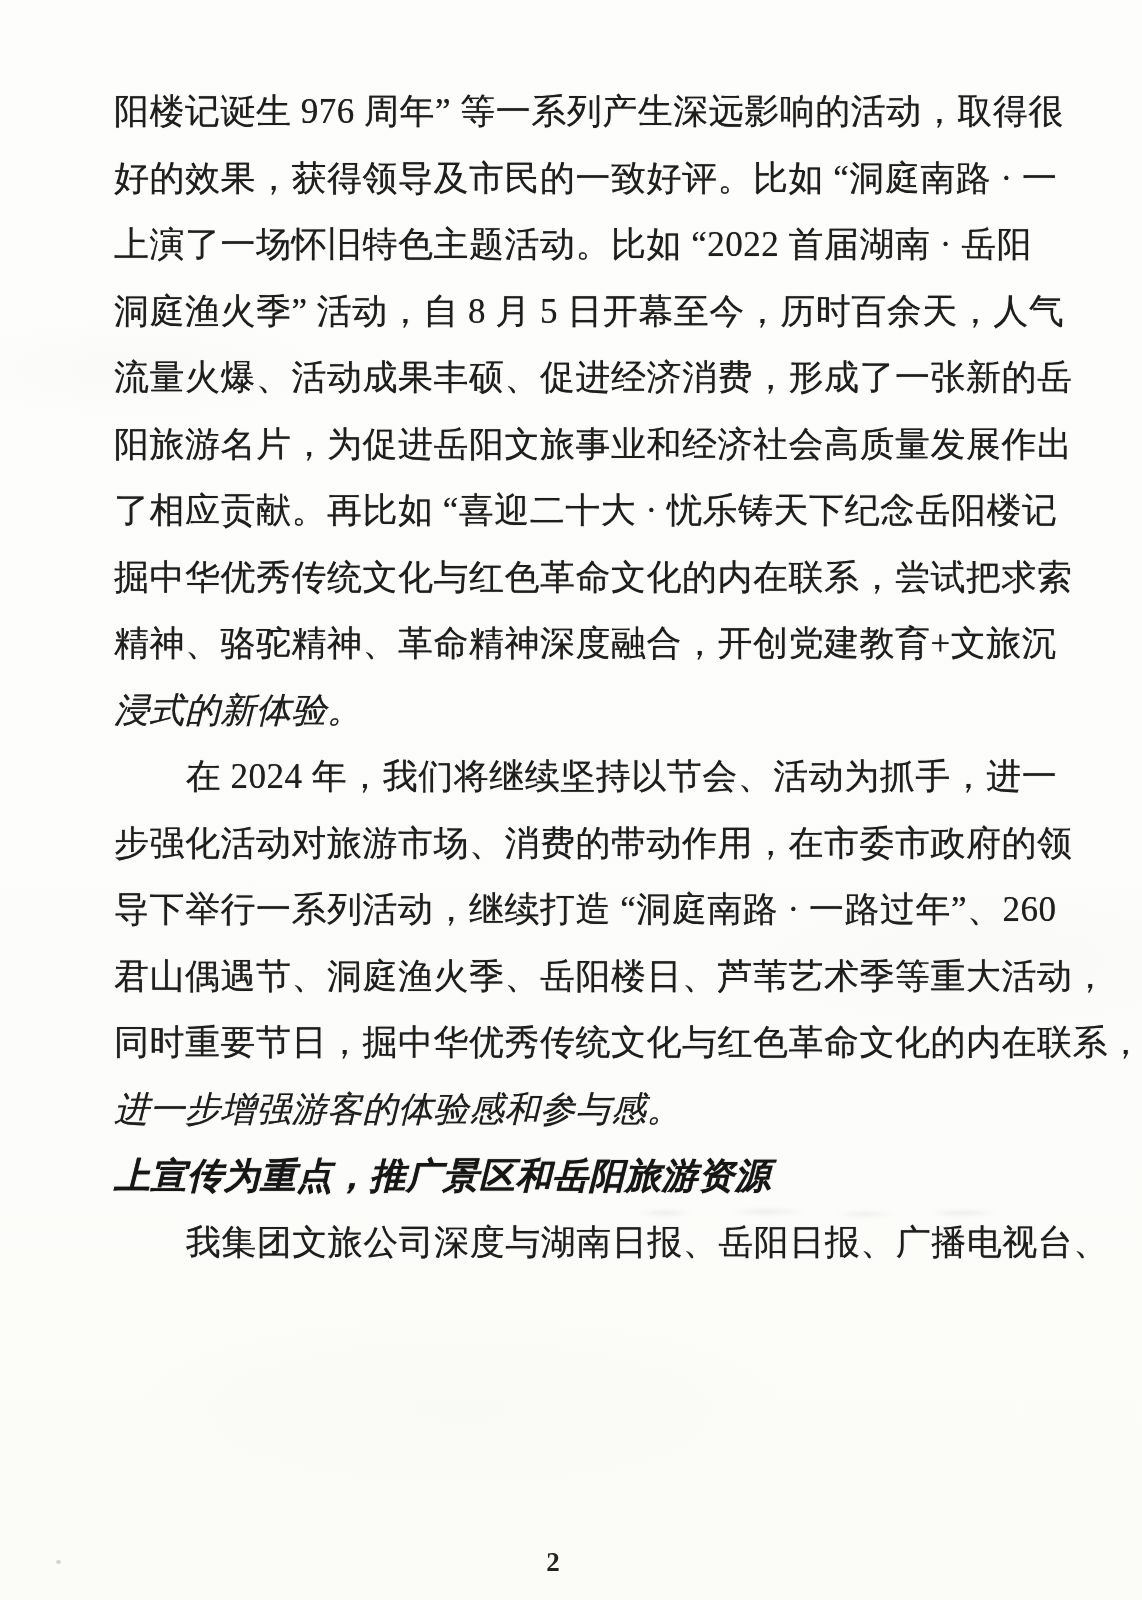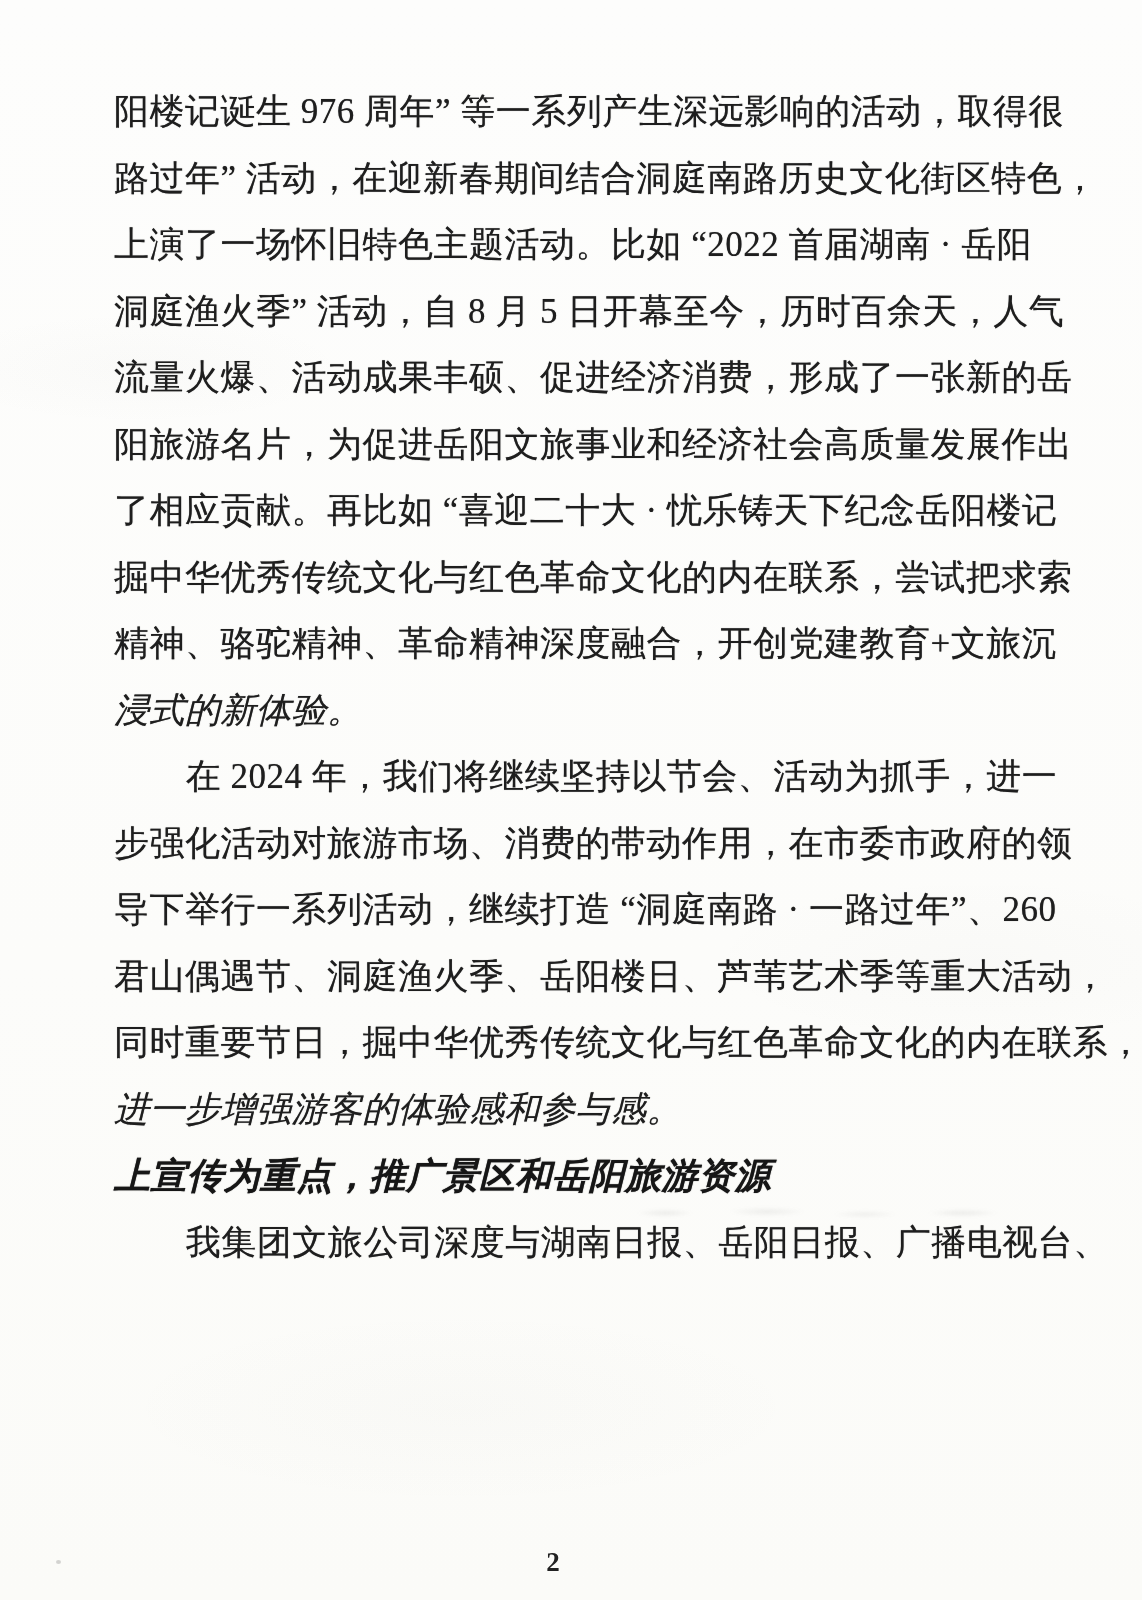--- a/index.html
+++ b/index.html
@@ -96,21 +96,21 @@
   }
 </style>
 </head>
 <body>
 
 <div class="page">
   <div class="paper-noise"></div>
 
   <div class="doc-body">
     <div class="line">阳楼记诞生 976 周年” 等一系列产生深远影响的活动，取得很</div>
-    <div class="line">路过年” 活动，在迎新春期间结合洞庭南路历史文化街区特色，</div>
+    <div class="line">好的效果，获得领导及市民的一致好评。比如 “洞庭南路 · 一</div>
     <div class="line">上演了一场怀旧特色主题活动。比如 “2022 首届湖南 · 岳阳</div>
     <div class="line">洞庭渔火季” 活动，自 8 月 5 日开幕至今，历时百余天，人气</div>
     <div class="line">流量火爆、活动成果丰硕、促进经济消费，形成了一张新的岳</div>
     <div class="line">阳旅游名片，为促进岳阳文旅事业和经济社会高质量发展作出</div>
     <div class="line">了相应贡献。再比如 “喜迎二十大 · 忧乐铸天下纪念岳阳楼记</div>
     <div class="line">掘中华优秀传统文化与红色革命文化的内在联系，尝试把求索</div>
     <div class="line">精神、骆驼精神、革命精神深度融合，开创党建教育+文旅沉</div>
     <div class="line para-end">浸式的新体验。</div>
     <div class="line indent">在 2024 年，我们将继续坚持以节会、活动为抓手，进一</div>
     <div class="line">步强化活动对旅游市场、消费的带动作用，在市委市政府的领</div>

